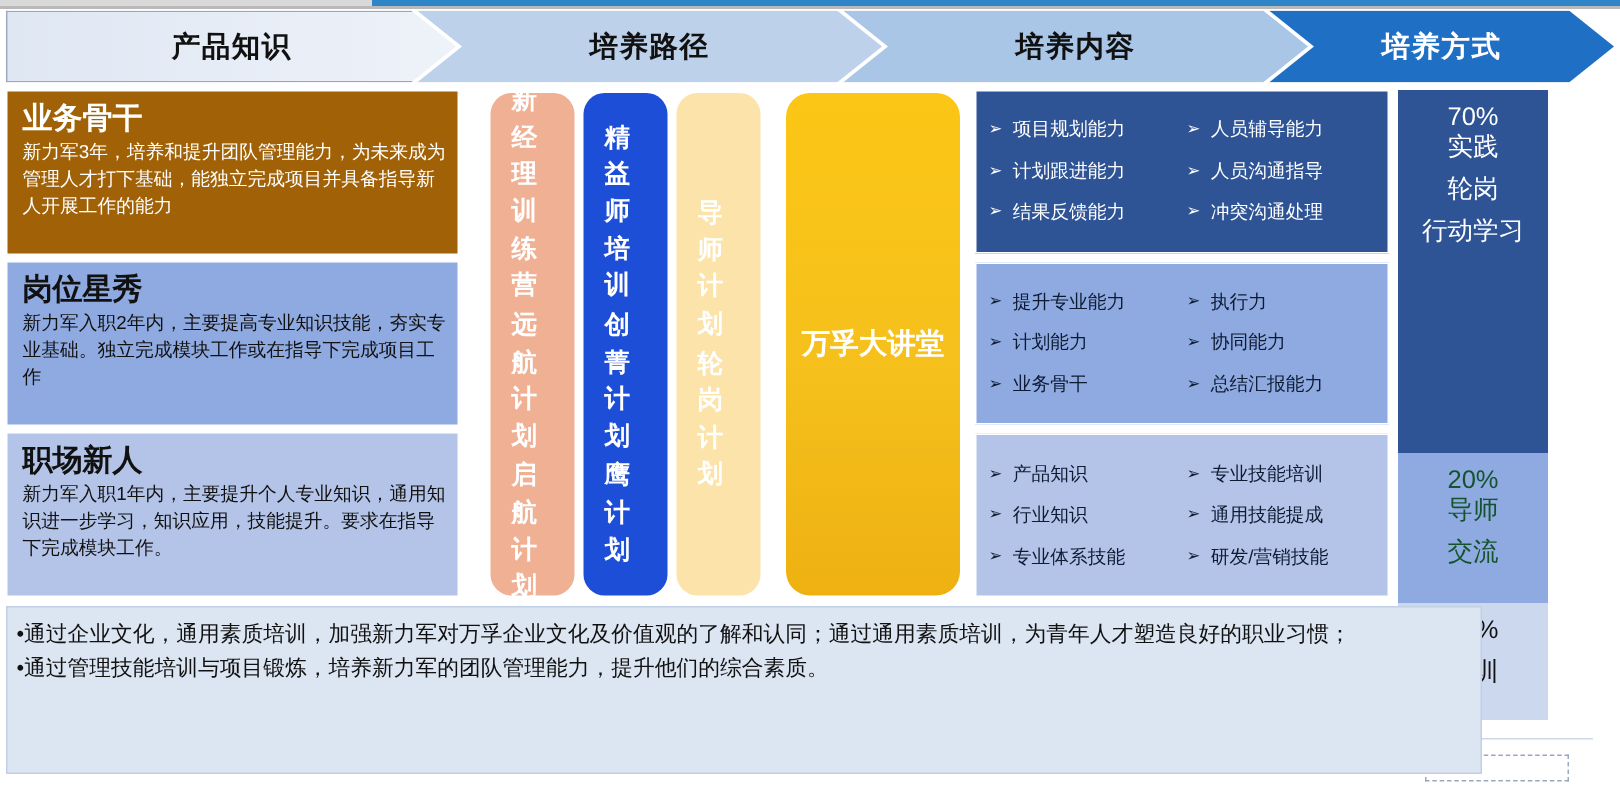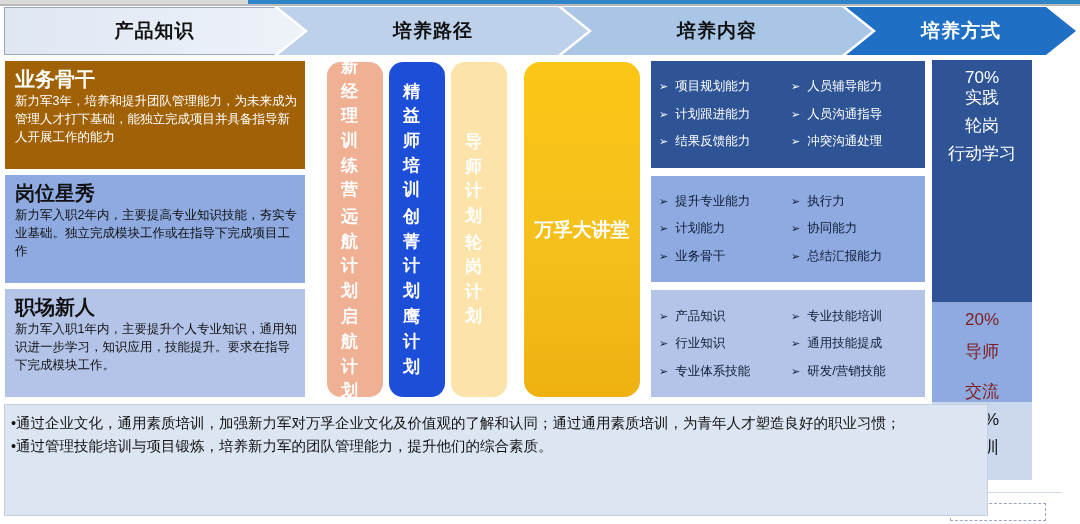--- a/index.html
+++ b/index.html
@@ -215,21 +215,21 @@
   }
   .rseg {
     box-sizing: border-box;
     display: flex;
     flex-direction: column;
     align-items: center;
     padding-top: 8px;
     gap: 8px;
   }
   .rseg-0 { height: 242px; background: #2e5496; color: #ffffff; }
-  .rseg-1 { height: 100px; background: #8eaae0; color: #7f1d1d; justify-content: space-between; }
+  .rseg-1 { height: 100px; background: #8eaae0; color: #14532d; }
   .rseg-2 { height: 78px;  background: #ccd8ee; color: #111111; }
   .rline { font-size: 17px; line-height: 1.18; text-align: center; }
   .rline.pct { font-weight: normal; }
 
   
   .notes {
     position: absolute;
     left: 4px; top: 404px;
     width: 984px; height: 112px;
     background: #dce5f2;

